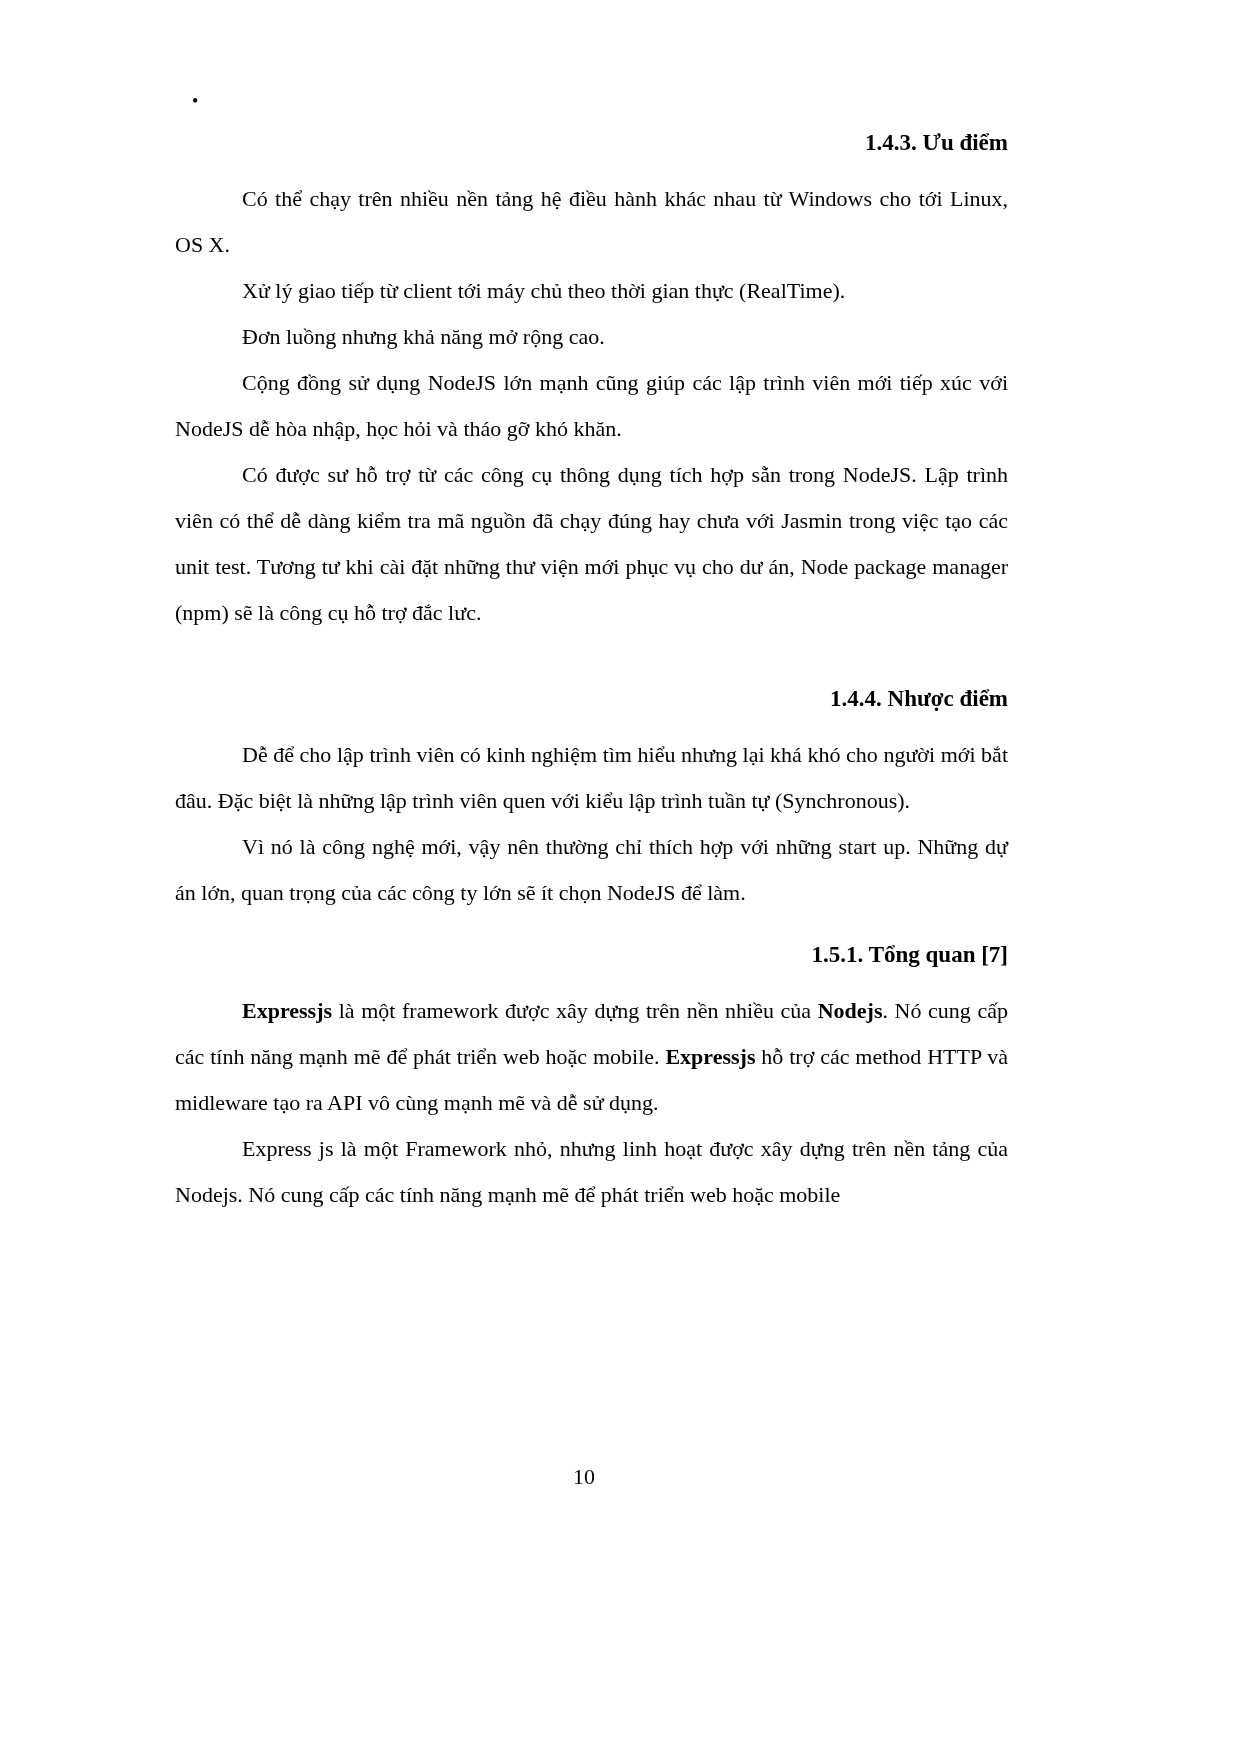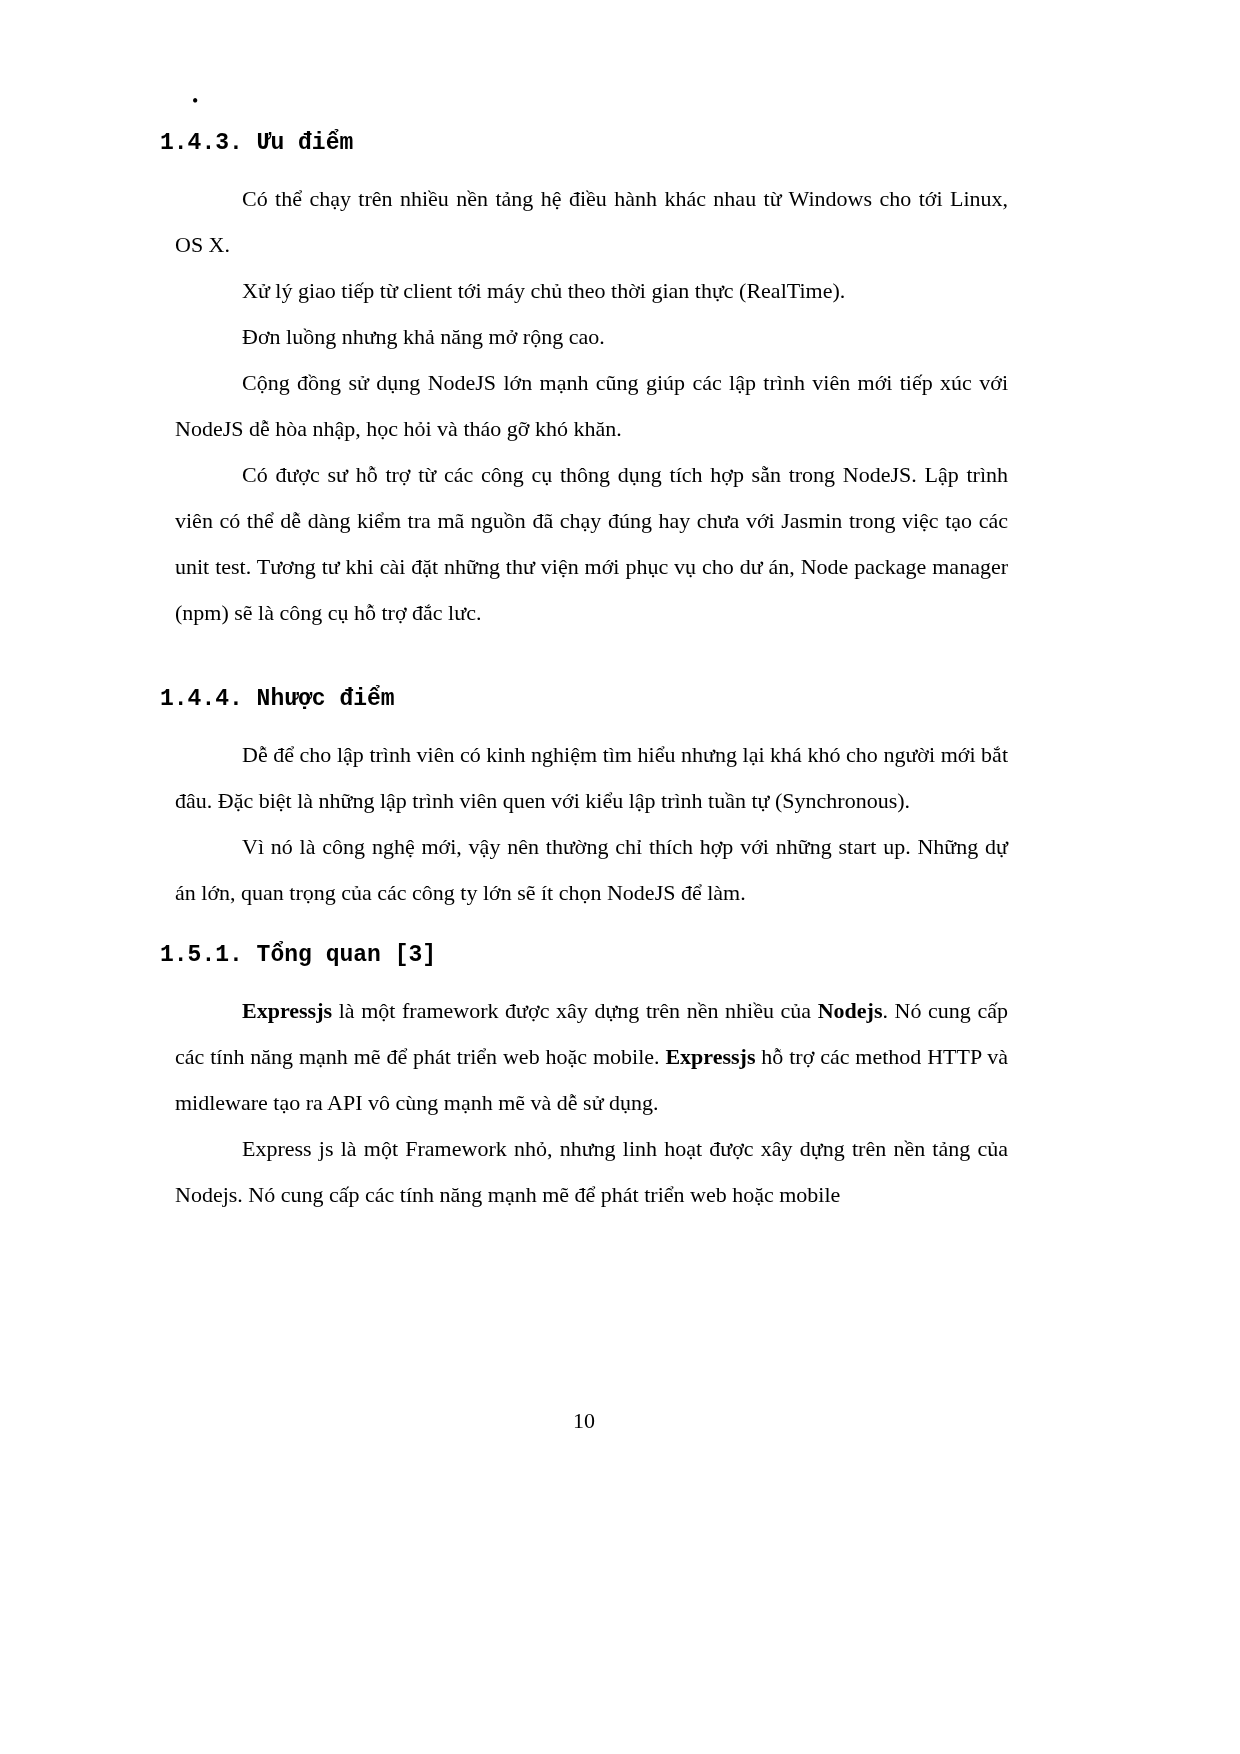--- a/index.html
+++ b/index.html
@@ -29,39 +29,38 @@
   }
   .bullet-marker {
     position: absolute;
     left: 32px;
     top: -2px;
     font-size: 18px;
   }
   .heading {
     font-weight: bold;
     font-size: 23px;
-    text-align: left;
+    text-align: right;
     line-height: 46px;
     margin-top: 40px;
     margin-bottom: 10px;
-    font-family: Liberation Mono, monospace;
   }
   .heading.tight {
     margin-top: 16px;
   }
   .para {
     text-indent: 67px;
     margin-left: 15px;
   }
   .bold { font-weight: bold; }
   .footer-page-number {
     position: absolute;
     left: 160px;
     width: 848px;
-    top: 1398px;
+    top: 1454px;
     text-align: center;
     line-height: 46px;
   }
 </style>
 </head>
 <body>
 
 <div class="page">
   <div class="content">
 
@@ -76,21 +75,21 @@
     <p class="para">Đơn luồng nhưng khả năng mở rộng cao.</p>
     <p class="para">Cộng đồng sử dụng NodeJS lớn mạnh cũng giúp các lập trình viên mới tiếp xúc với NodeJS dễ hòa nhập, học hỏi và tháo gỡ khó khăn.</p>
     <p class="para">Có được sư hỗ trợ từ các công cụ thông dụng tích hợp sẵn trong NodeJS. Lập trình viên có thể dễ dàng kiểm tra mã nguồn đã chạy đúng hay chưa với Jasmin trong việc tạo các unit test. Tương tư khi cài đặt những thư viện mới phục vụ cho dư án, Node package manager (npm) sẽ là công cụ hỗ trợ đắc lưc.</p>
 
     <div class="heading">1.4.4. Nhược điểm</div>
 
     <p class="para">Dễ để cho lập trình viên có kinh nghiệm tìm hiểu nhưng lại khá khó cho người mới bắt đâu. Đặc biệt là những lập trình viên quen với kiểu lập trình tuần tự (Synchronous).</p>
     <p class="para">Vì nó là công nghệ mới, vậy nên thường chỉ thích hợp với những start up. Những dự án lớn, quan trọng của các công ty lớn sẽ ít chọn NodeJS để làm.</p>
 
 
-    <div class="heading tight">1.5.1. Tổng quan [3]</div>
+    <div class="heading tight">1.5.1. Tổng quan [7]</div>
 
     <p class="para">
       <span class="bold">Expressjs</span><span> là một framework được xây dựng trên nền nhiều của </span><span class="bold">Nodejs</span><span>. Nó cung cấp các tính năng mạnh mẽ để phát triển web hoặc mobile. </span><span class="bold">Expressjs</span><span> hỗ trợ các method HTTP và midleware tạo ra API vô cùng mạnh mẽ và dễ sử dụng.</span>
     </p>
 
     <p class="para">Express js là một Framework nhỏ, nhưng linh hoạt được xây dựng trên nền tảng của Nodejs. Nó cung cấp các tính năng mạnh mẽ để phát triển web hoặc mobile</p>
 
   </div>
 
   <div class="footer-page-number">10</div>

